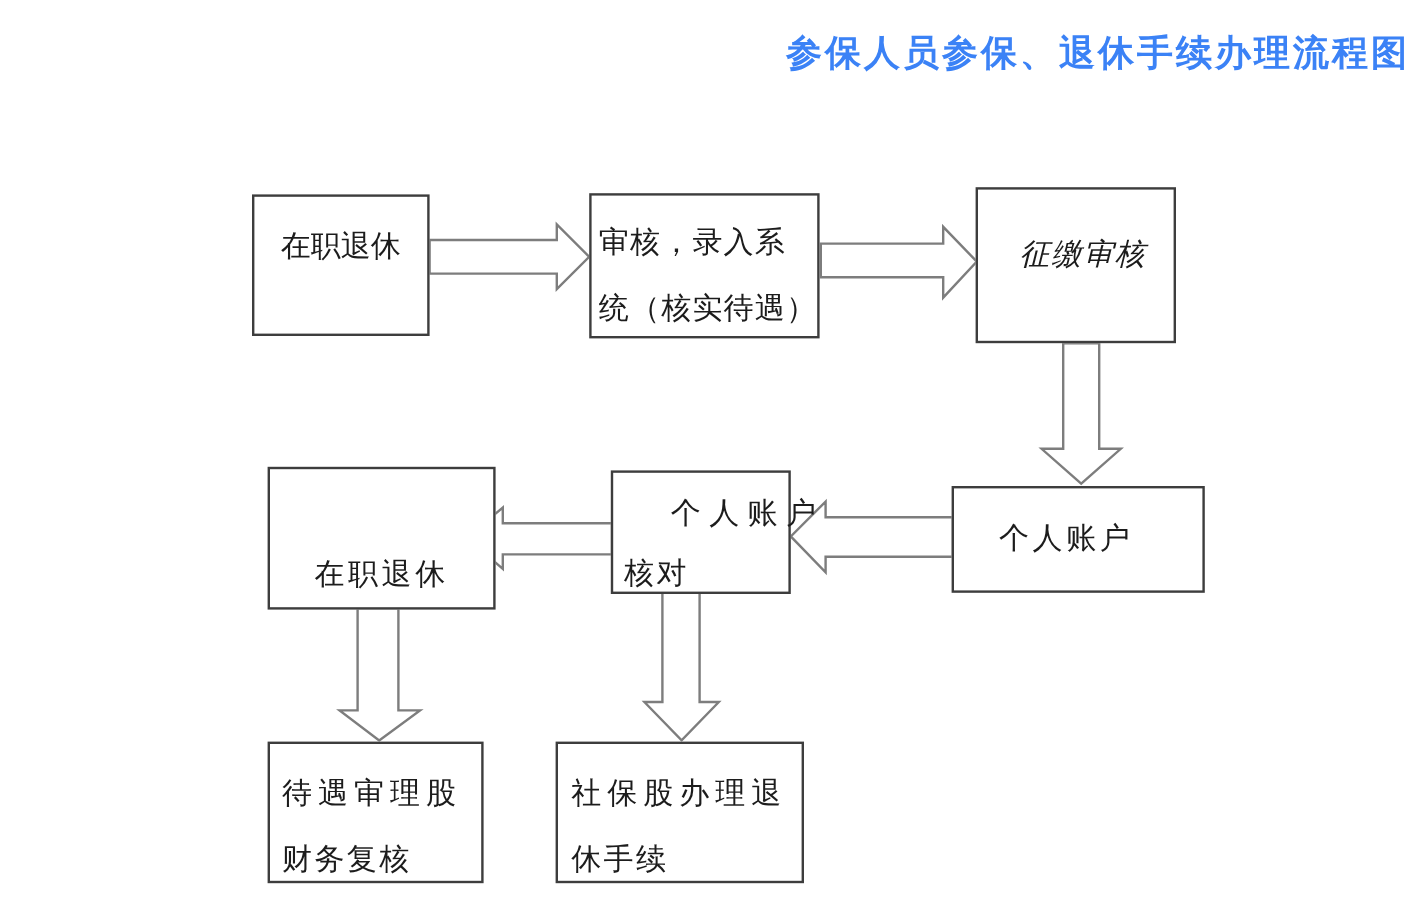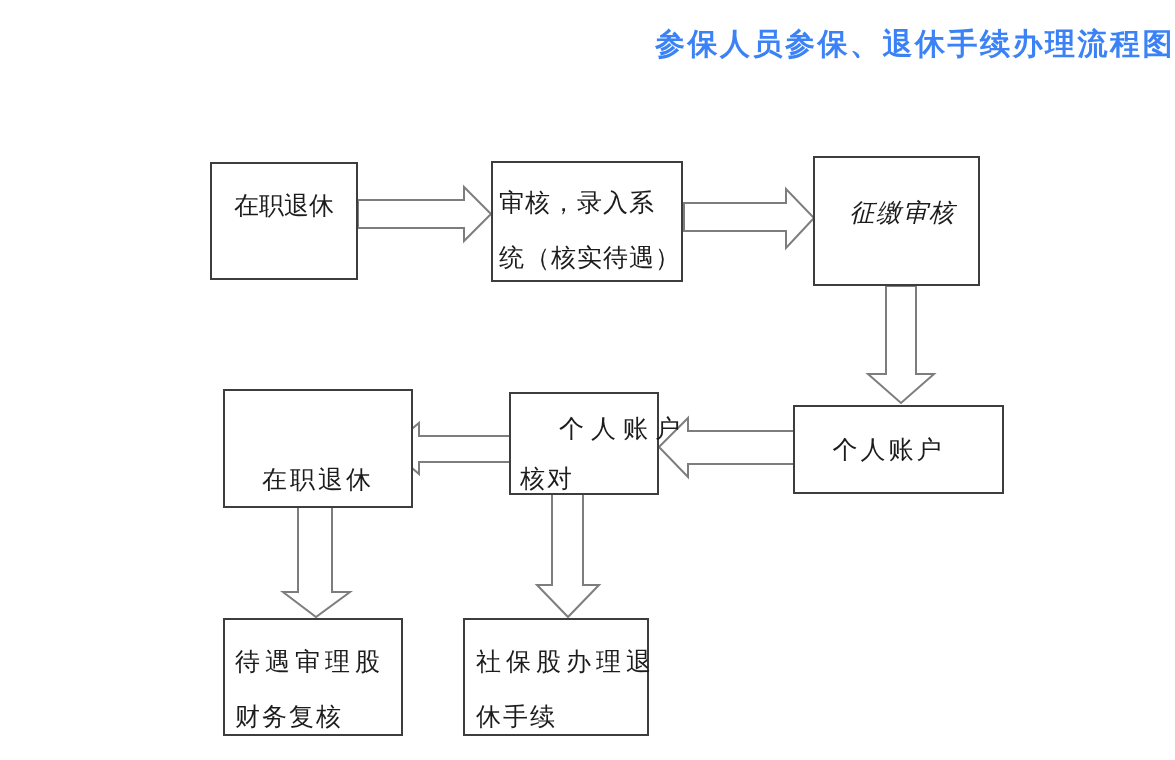--- a/index.html
+++ b/index.html
@@ -53,21 +53,21 @@
   .n-finance  { left: 793px; top: 405px; width: 211px; height: 89px;  padding-right: 20px; letter-spacing: 3px; }
   .n-account  { left: 509px; top: 392px; width: 150px; height: 103px; padding: 10px 0 0 9px; }
   .n-account .ln { line-height: 50px; }
   .n-account .ln1 { letter-spacing: 7px; margin-left: 39px; }
   .n-account .ln2 { letter-spacing: 2px; }
   .n-inservice{ left: 223px; top: 389px; width: 190px; height: 119px; padding-top: 62px; letter-spacing: 3px; }
   .n-benefit  { left: 223px; top: 618px; width: 180px; height: 118px; padding: 14px 0 0 10px; }
   .n-benefit .ln { line-height: 55px; }
   .n-benefit .ln1 { letter-spacing: 5px; }
   .n-benefit .ln2 { letter-spacing: 2px; }
-  .n-social   { left: 463px; top: 618px; width: 186px; height: 118px; padding: 14px 16px 0 11px; }
+  .n-social   { left: 463px; top: 618px; width: 207px; height: 118px; padding: 14px 16px 0 11px; }
   .n-social .ln { line-height: 55px; }
   .n-social .ln1 { letter-spacing: 5px; }
   .n-social .ln2 { letter-spacing: 2px; }
 </style>
 </head>
 <body>
 
 <div class="canvas">
 
   <div class="page-title">参保人员参保、退休手续办理流程图</div>

